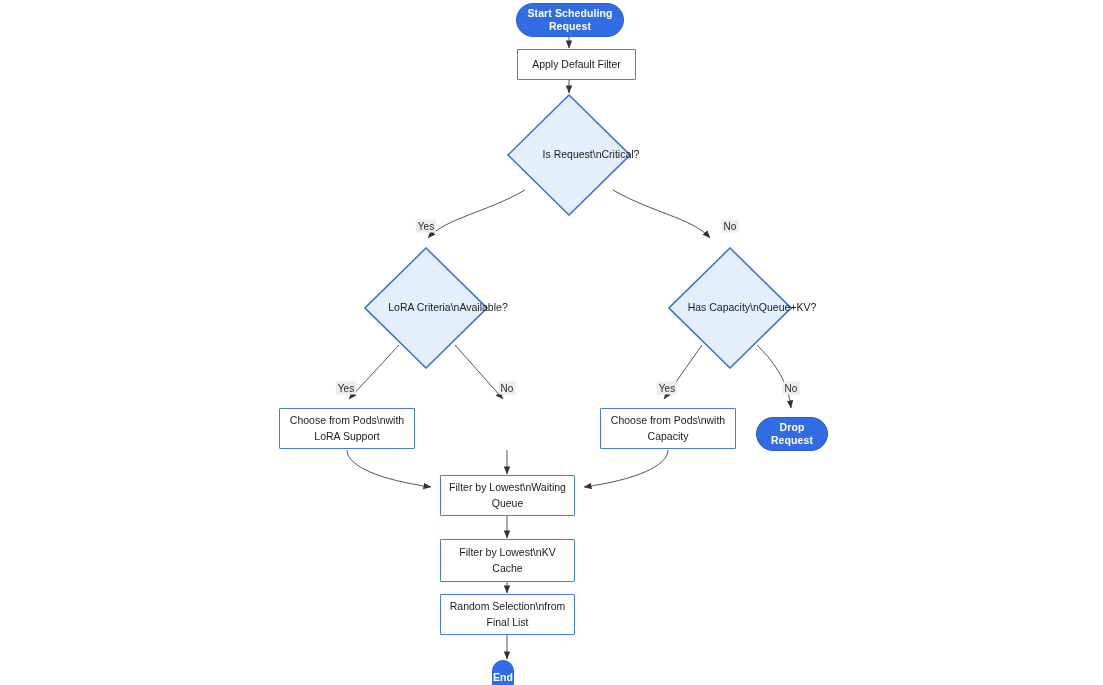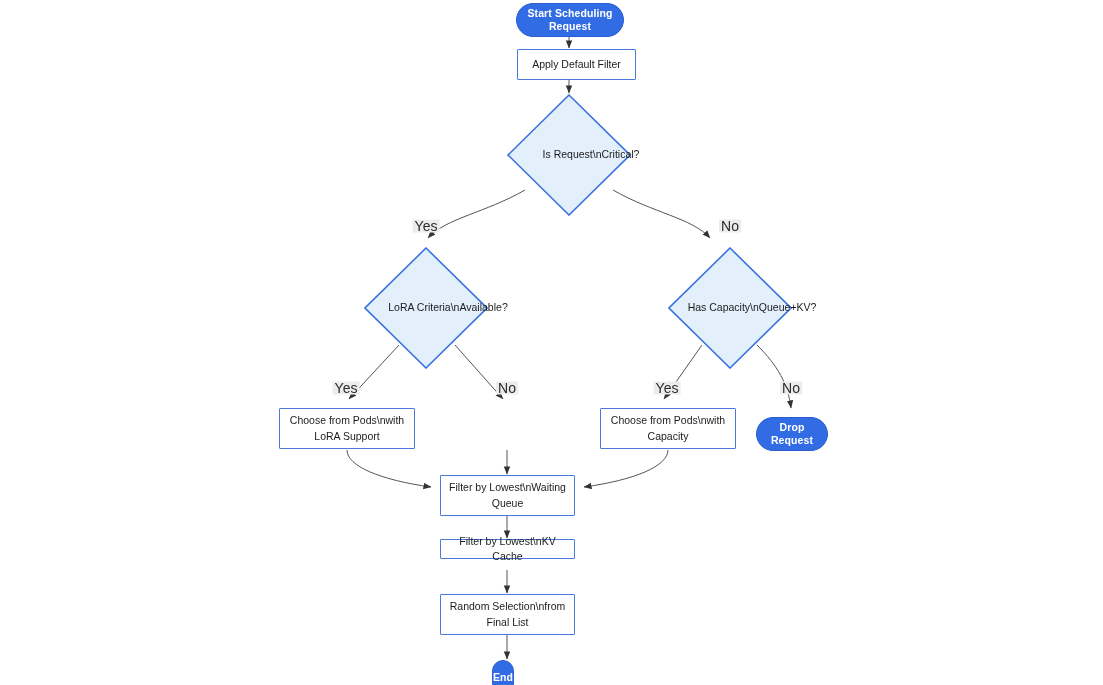--- a/index.html
+++ b/index.html
@@ -83,21 +83,21 @@
     color: #1b1b1b;
     line-height: 1.3;
     white-space: nowrap;
     margin-left: 44px;
   }
   
   .edge-label {
     position: absolute;
     background: #ececec;
     color: #2b2b2b;
-    font-size: 14px;
+    font-size: 10px;
     line-height: 13px;
     padding: 0 2px;
     white-space: nowrap;
     transform: translate(-50%, -50%);
   }
 </style>
 </head>
 <body>
 
 <div id="canvas">
@@ -190,21 +190,21 @@
     <span>Drop Request</span>
   </div>
 
   <div class="node process" style="left:440px; top:475px; width:135px; height:41px;">
     <span class="label">
       <span class="ln">Filter by Lowest\nWaiting</span>
       <span class="ln">Queue</span>
     </span>
   </div>
 
-  <div class="node process" style="left:440px; top:539px; width:135px; height:20px;">
+  <div class="node process" style="left:440px; top:539px; width:135px; height:43px;">
     <span class="label">
       <span class="ln">Filter by Lowest\nKV Cache</span>
     </span>
   </div>
 
   <div class="node process" style="left:440px; top:594px; width:135px; height:41px;">
     <span class="label">
       <span class="ln">Random Selection\nfrom</span>
       <span class="ln">Final List</span>
     </span>

